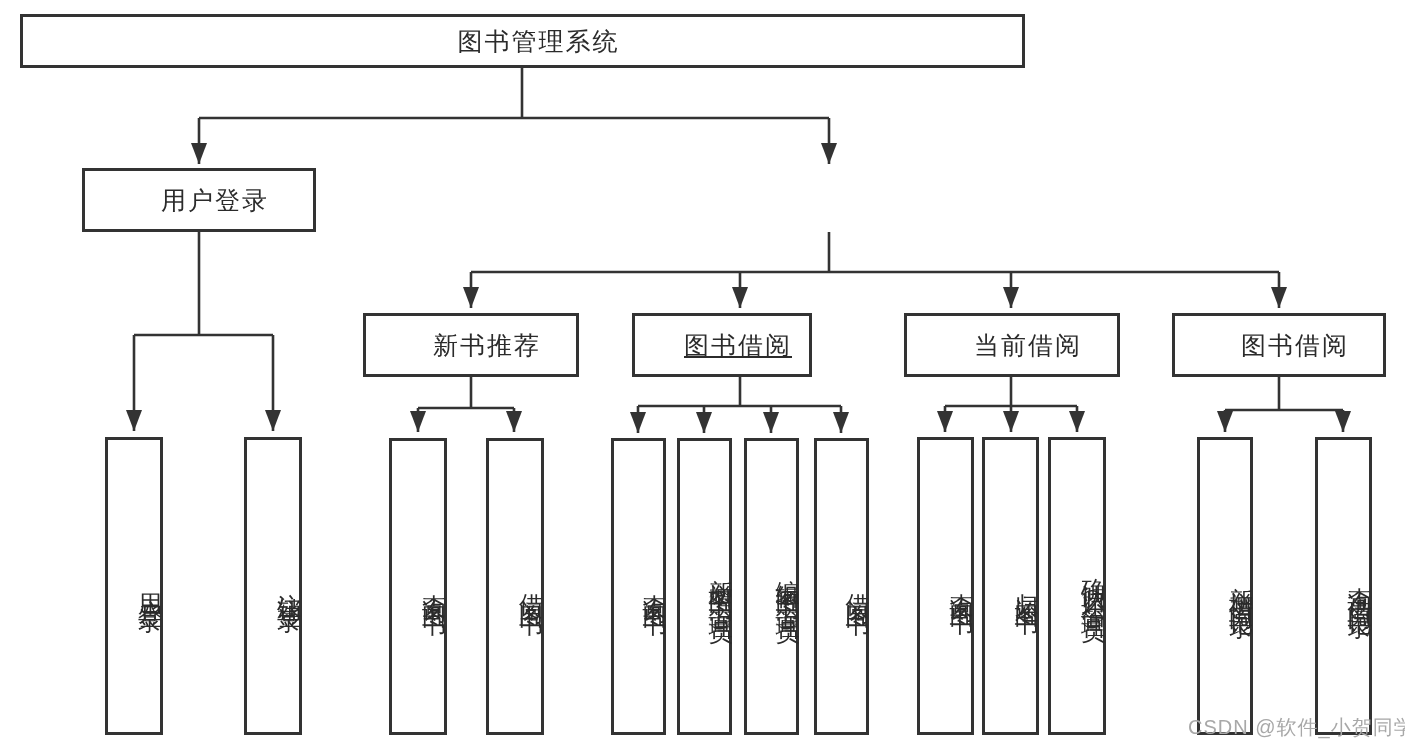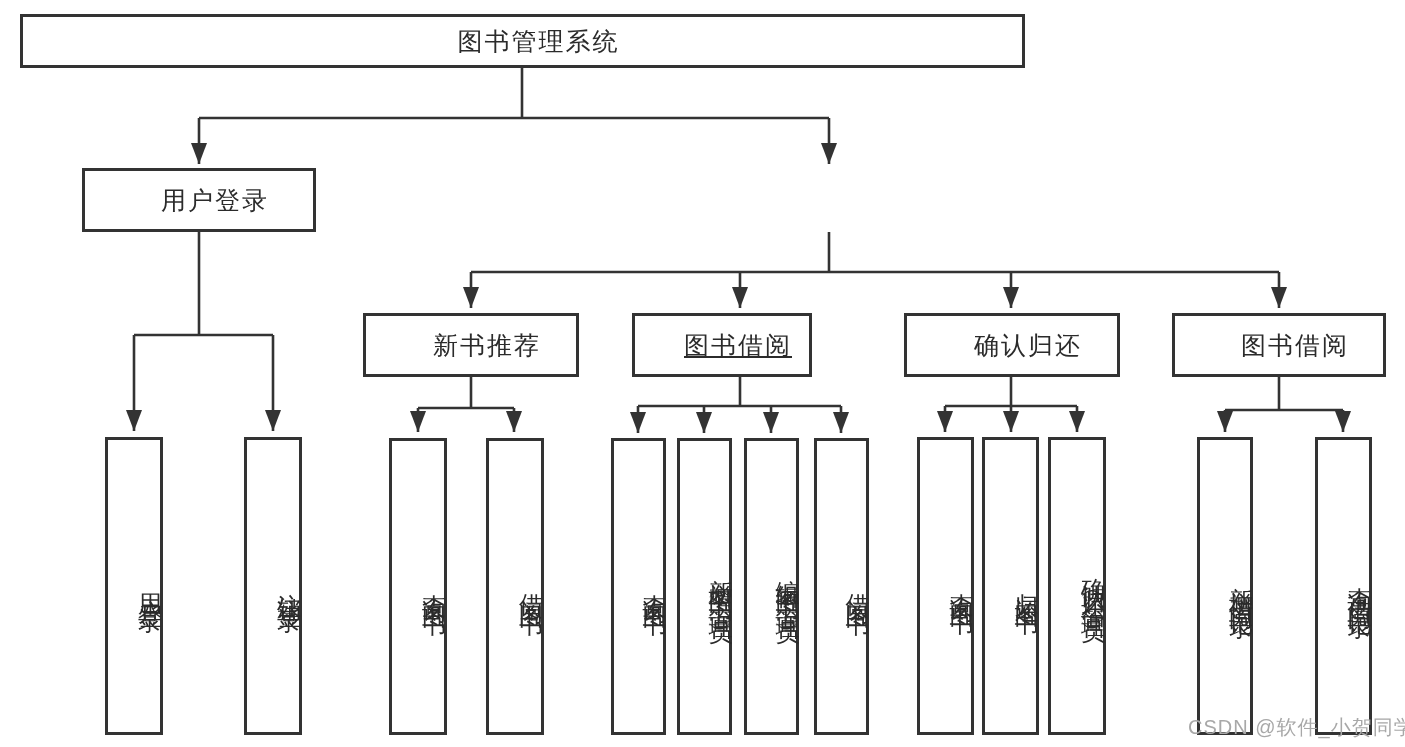--- a/index.html
+++ b/index.html
@@ -127,21 +127,21 @@
     <span>用户登录</span>
   </div>
 
   <div class="node hnode" style="left:363px;top:313px;width:216px;height:64px;align-items:center;">
     <span>新书推荐</span>
   </div>
   <div class="node hnode" style="left:632px;top:313px;width:180px;height:64px;text-decoration:underline;">
     <span>图书借阅</span>
   </div>
   <div class="node hnode" style="left:904px;top:313px;width:216px;height:64px;">
-    <span>确认归还</span>
+    <span>当前借阅</span>
   </div>
   <div class="node hnode" style="left:1172px;top:313px;width:214px;height:64px;">
     <span>图书借阅</span>
   </div>
 
   <div class="node leaf" style="left:105px;top:437px;width:58px;height:298px;">
     <span>用户登录</span>
   </div>
   <div class="node leaf" style="left:244px;top:437px;width:58px;height:298px;">
     <span>注销登录</span>

